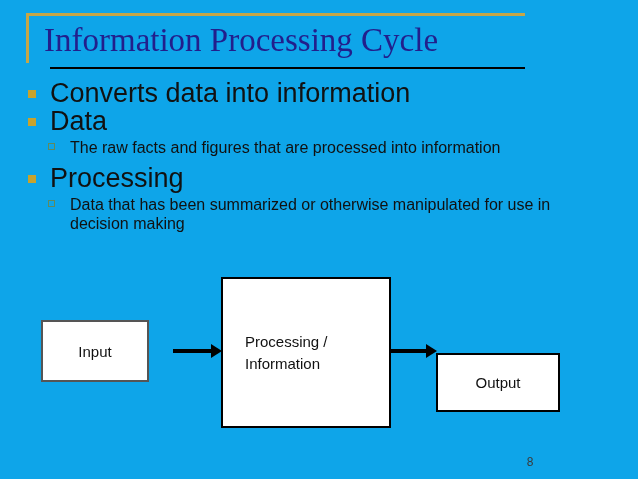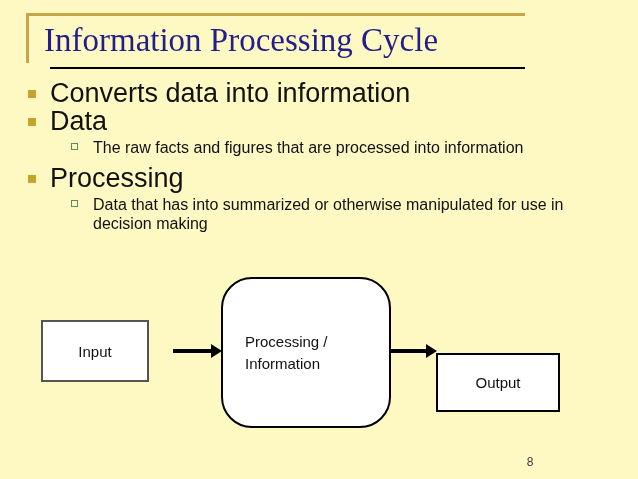--- a/index.html
+++ b/index.html
@@ -4,21 +4,21 @@
 <style>
   html, body {
     margin: 0;
     padding: 0;
     background: #ffffff;
   }
   #slide {
     position: relative;
     width: 638px;
     height: 479px;
-    background: #fef9c3;
+    background: #0ea5e9;
     overflow: hidden;
     font-family: "Liberation Sans", sans-serif;
   }
 
   
   .gold-top {
     position: absolute;
     left: 26px;
     top: 13px;
     width: 499px;
@@ -77,21 +77,20 @@
     height: 8px;
     background: #c8a32c;
   }
   .b2 {
     position: relative;
     padding-left: 70px;
     font-size: 16px;
     line-height: 19px;
     color: #111111;
     margin-top: 3px;
-    margin-left: 23px;
   }
   .b2 .marker {
     position: absolute;
     left: 48px;
     top: 5px;
     width: 7px;
     height: 7px;
     border: 1.5px solid #5f8a5f;
     background: transparent;
     box-sizing: border-box;
@@ -106,21 +105,21 @@
     box-sizing: border-box;
     background: #ffffff;
     font-size: 15px;
     color: #111111;
     display: flex;
     align-items: center;
   }
   .box.center { justify-content: center; }
   .box.left { justify-content: flex-start; padding-left: 22px; }
   .box-input     { left: 41px;  top: 320px; width: 108px; height: 62px; border-color: #555555; }
-  .box-process   { left: 221px; top: 277px; width: 170px; height: 151px; border-radius: 31px; }
+  .box-process   { left: 221px; top: 277px; width: 170px; height: 151px; }
   .box-output    { left: 436px; top: 321px; width: 124px; height: 59px; margin-top: 32px; }
   .box-process .txt { line-height: 22px; }
 
   .arrow-line {
     position: absolute;
     height: 4px;
     background: #000000;
   }
   .arrow-head {
     position: absolute;
@@ -175,21 +174,21 @@
 
     <div class="gap-sm"></div>
 
     <div class="b1">
       <span class="marker"></span>
       <span>Processing</span>
     </div>
 
     <div class="b2">
       <span class="marker"></span>
-      <span>Data that has into summarized or otherwise manipulated for use in decision making</span>
+      <span>Data that has been summarized or otherwise manipulated for use in decision making</span>
     </div>
 
   </div>
 
   <div class="diagram">
 
     <div class="box box-input center">
       <span class="txt">Input</span>
     </div>
 

